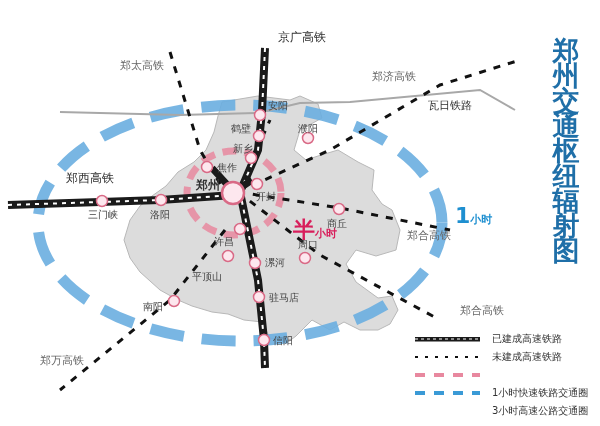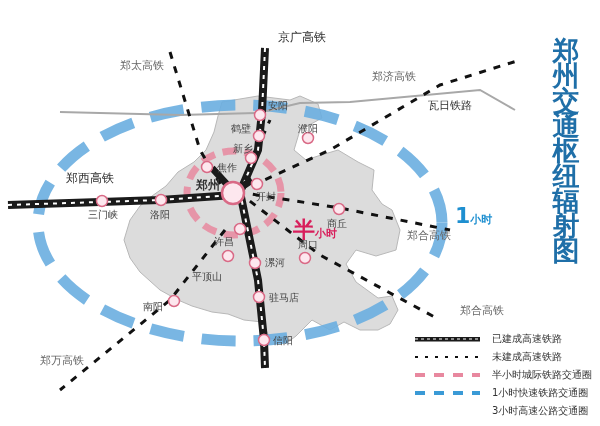--- a/index.html
+++ b/index.html
@@ -132,21 +132,20 @@
   <div class="leg-row">
     <svg class="leg-line" width="65" height="4">
         <line x1="0" y1="2" x2="65" y2="2" stroke="#111" stroke-width="2" stroke-dasharray="3,7"></line>
       </svg>
     <span class="leg-text">未建成高速铁路</span>
   </div>
   <div class="leg-row">
     <svg class="leg-line" width="65" height="4">
         <line x1="0" y1="2" x2="65" y2="2" stroke="#e8889f" stroke-width="4" stroke-dasharray="10,9"></line>
       </svg>
-    <span class="leg-text">半小时城际铁路交通圈</span>
   </div>
   <div class="leg-row">
     <svg class="leg-line" width="65" height="4">
         <line x1="0" y1="2" x2="65" y2="2" stroke="#3a9ad6" stroke-width="4" stroke-dasharray="10,9"></line>
       </svg>
     <span class="leg-text">1小时快速铁路交通圈</span>
   </div>
   <div class="leg-row">
     <span class="leg-text">3小时高速公路交通圈</span>
   </div>

